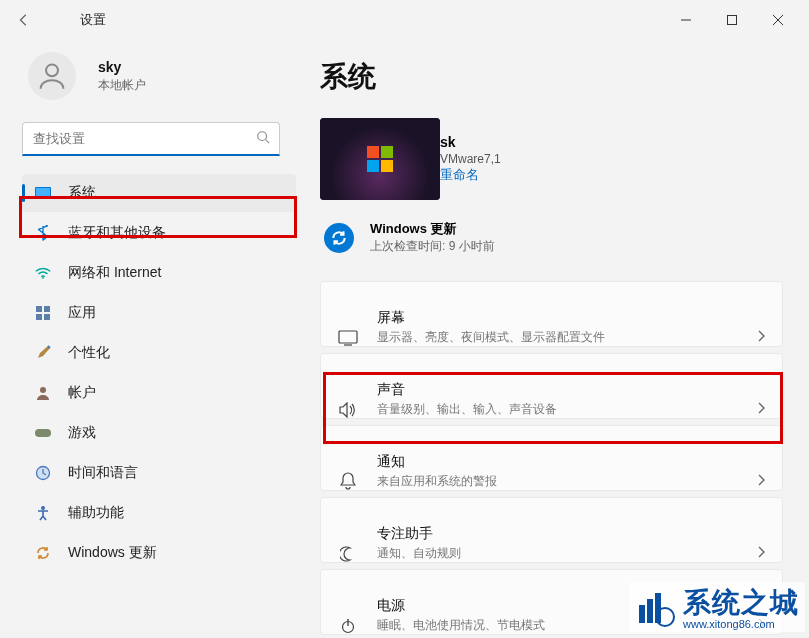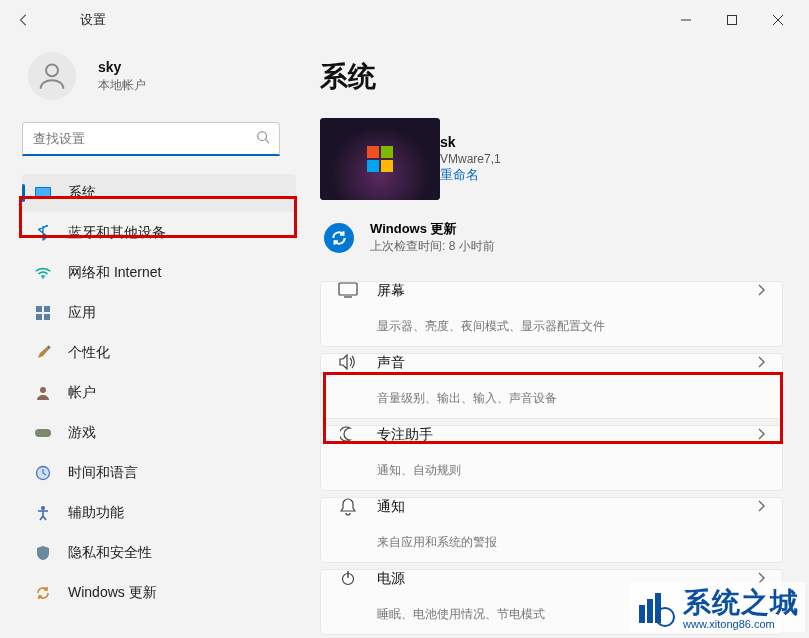--- a/index.html
+++ b/index.html
@@ -40,25 +40,25 @@
     .wl-r { background: #f25022; } .wl-g { background: #7fba00; } .wl-b { background: #00a4ef; } .wl-y { background: #ffb900; }
     .device-name { font-size: 14px; font-weight: 600; }
     .device-model { font-size: 12px; color: #555; margin-top: 2px; }
     .rename { font-size: 13px; color: #0067c0; cursor: pointer; }
     
     .update-row { display: flex; align-items: center; gap: 16px; margin-bottom: 26px; padding-left: 4px; }
     .update-icon { width: 30px; height: 30px; border-radius: 50%; background: #0078d4; color: #fff; display: flex; align-items: center; justify-content: center; }
     .update-title { font-size: 13px; font-weight: 600; }
     .update-sub { font-size: 12px; color: #666; }
     
-    .card { background: #fbfbfb; border: 1px solid #e8e8e8; border-radius: 4px; height: 66px; display: flex; align-items: flex-start; padding: 0 16px; margin-bottom: 6px; cursor: pointer; gap: 18px; }
+    .card { background: #fbfbfb; border: 1px solid #e8e8e8; border-radius: 4px; height: 66px; display: flex; align-items: flex-end; padding: 0 16px; margin-bottom: 6px; cursor: pointer; gap: 18px; }
     .card-icon { width: 22px; display: flex; align-items: center; justify-content: center; color: #444; }
     .card-body { flex: 1; }
     .card-title { font-size: 14px; color: #111; }
-    .card-sub { font-size: 12px; color: #777; margin-top: 18px; }
+    .card-sub { font-size: 12px; color: #777; margin-top: 2px; }
     .chev { color: #666; }
     .hb2 { left: 323px; top: 372px; width: 460px; height: 72px; }
     
     .watermark { position: absolute; right: 4px; bottom: 6px; display: flex; align-items: center; gap: 8px; background: rgba(255,255,255,0.7); padding: 2px 6px; }
     .wm-text { font-family: "SimHei", sans-serif; font-size: 28px; font-weight: 900; color: #0a4fa0; letter-spacing: 1px; }
     .wm-url { font-size: 11px; color: #0a4fa0; margin-top: -4px; }
   </style>
 </head>
 <body>
 
@@ -187,28 +187,20 @@
         <span>时间和语言</span>
       </li>
       <li class="nav-item">
         <span class="nav-icon">
             <svg width="16" height="16" viewBox="0 0 16 16">
               <circle cx="8" cy="3" r="2" fill="#3a6ab0"></circle>
               <path d="M3 6h10M8 6v5m-3 4l3-4 3 4" stroke="#3a6ab0" stroke-width="1.6" fill="none"></path>
             </svg>
           </span>
         <span>辅助功能</span>
-      </li>
-      <li class="nav-item">
-        <span class="nav-icon">
-            <svg width="14" height="16" viewBox="0 0 14 16">
-              <path d="M7 1l6 2v5c0 4-3 7-6 7s-6-3-6-7V3z" fill="#6a8aa0"></path>
-            </svg>
-          </span>
-        <span>隐私和安全性</span>
       </li>
       <li class="nav-item">
         <span class="nav-icon">
             <svg width="16" height="16" viewBox="0 0 16 16">
               <path d="M3 8a5 5 0 019-3M13 8a5 5 0 01-9 3" stroke="#d08830" stroke-width="1.6" fill="none"></path>
               <path d="M12 2v3h-3M4 14v-3h3" stroke="#d08830" stroke-width="1.6" fill="none"></path>
             </svg>
           </span>
         <span>Windows 更新</span>
       </li>
@@ -237,21 +229,21 @@
 
     <div class="update-row">
       <div class="update-icon">
         <svg width="18" height="18" viewBox="0 0 16 16">
             <path d="M3 8a5 5 0 019-3M13 8a5 5 0 01-9 3" stroke="#fff" stroke-width="1.8" fill="none"></path>
             <path d="M12 2v3h-3M4 14v-3h3" stroke="#fff" stroke-width="1.8" fill="none"></path>
           </svg>
       </div>
       <div>
         <div class="update-title">Windows 更新</div>
-        <div class="update-sub">上次检查时间: 8 小时前</div>
+        <div class="update-sub">上次检查时间: 9 小时前</div>
       </div>
     </div>
 
     <div class="card">
       <span class="card-icon">
           <svg width="20" height="16" viewBox="0 0 20 16">
             <rect x="1" y="1" width="18" height="12" rx="1" stroke="#444" fill="none" stroke-width="1.2"></rect>
             <line x1="6" y1="15" x2="14" y2="15" stroke="#444" stroke-width="1.2"></line>
           </svg>
         </span>
@@ -275,42 +267,42 @@
         <div class="card-title">声音</div>
         <div class="card-sub">音量级别、输出、输入、声音设备</div>
       </div>
       <span class="chev"><svg width="8" height="12">
             <path d="M1 1l5 5-5 5" stroke="currentColor" fill="none" stroke-width="1.4"></path>
           </svg></span>
     </div>
 
     <div class="card">
       <span class="card-icon">
+          <svg width="16" height="18" viewBox="0 0 16 18">
+            <path d="M8 1a5 5 0 00-5 5v4l-2 3h14l-2-3V6a5 5 0 00-5-5zM6 15a2 2 0 004 0" stroke="#444" fill="none" stroke-width="1.2"></path>
+          </svg>
+        </span>
+      <div class="card-body">
+        <div class="card-title">通知</div>
+        <div class="card-sub">来自应用和系统的警报</div>
+      </div>
+      <span class="chev"><svg width="8" height="12">
+            <path d="M1 1l5 5-5 5" stroke="currentColor" fill="none" stroke-width="1.4"></path>
+          </svg></span>
+    </div>
+
+    <div class="card">
+      <span class="card-icon">
           <svg width="16" height="16" viewBox="0 0 16 16">
             <path d="M10 2a7 7 0 100 12 5.5 5.5 0 010-12z" stroke="#444" fill="none" stroke-width="1.2"></path>
           </svg>
         </span>
       <div class="card-body">
         <div class="card-title">专注助手</div>
         <div class="card-sub">通知、自动规则</div>
-      </div>
-      <span class="chev"><svg width="8" height="12">
-            <path d="M1 1l5 5-5 5" stroke="currentColor" fill="none" stroke-width="1.4"></path>
-          </svg></span>
-    </div>
-
-    <div class="card">
-      <span class="card-icon">
-          <svg width="16" height="18" viewBox="0 0 16 18">
-            <path d="M8 1a5 5 0 00-5 5v4l-2 3h14l-2-3V6a5 5 0 00-5-5zM6 15a2 2 0 004 0" stroke="#444" fill="none" stroke-width="1.2"></path>
-          </svg>
-        </span>
-      <div class="card-body">
-        <div class="card-title">通知</div>
-        <div class="card-sub">来自应用和系统的警报</div>
       </div>
       <span class="chev"><svg width="8" height="12">
             <path d="M1 1l5 5-5 5" stroke="currentColor" fill="none" stroke-width="1.4"></path>
           </svg></span>
     </div>
 
     <div class="card">
       <span class="card-icon">
           <svg width="16" height="16" viewBox="0 0 16 16">
             <circle cx="8" cy="9" r="5.5" stroke="#444" fill="none" stroke-width="1.2"></circle>

